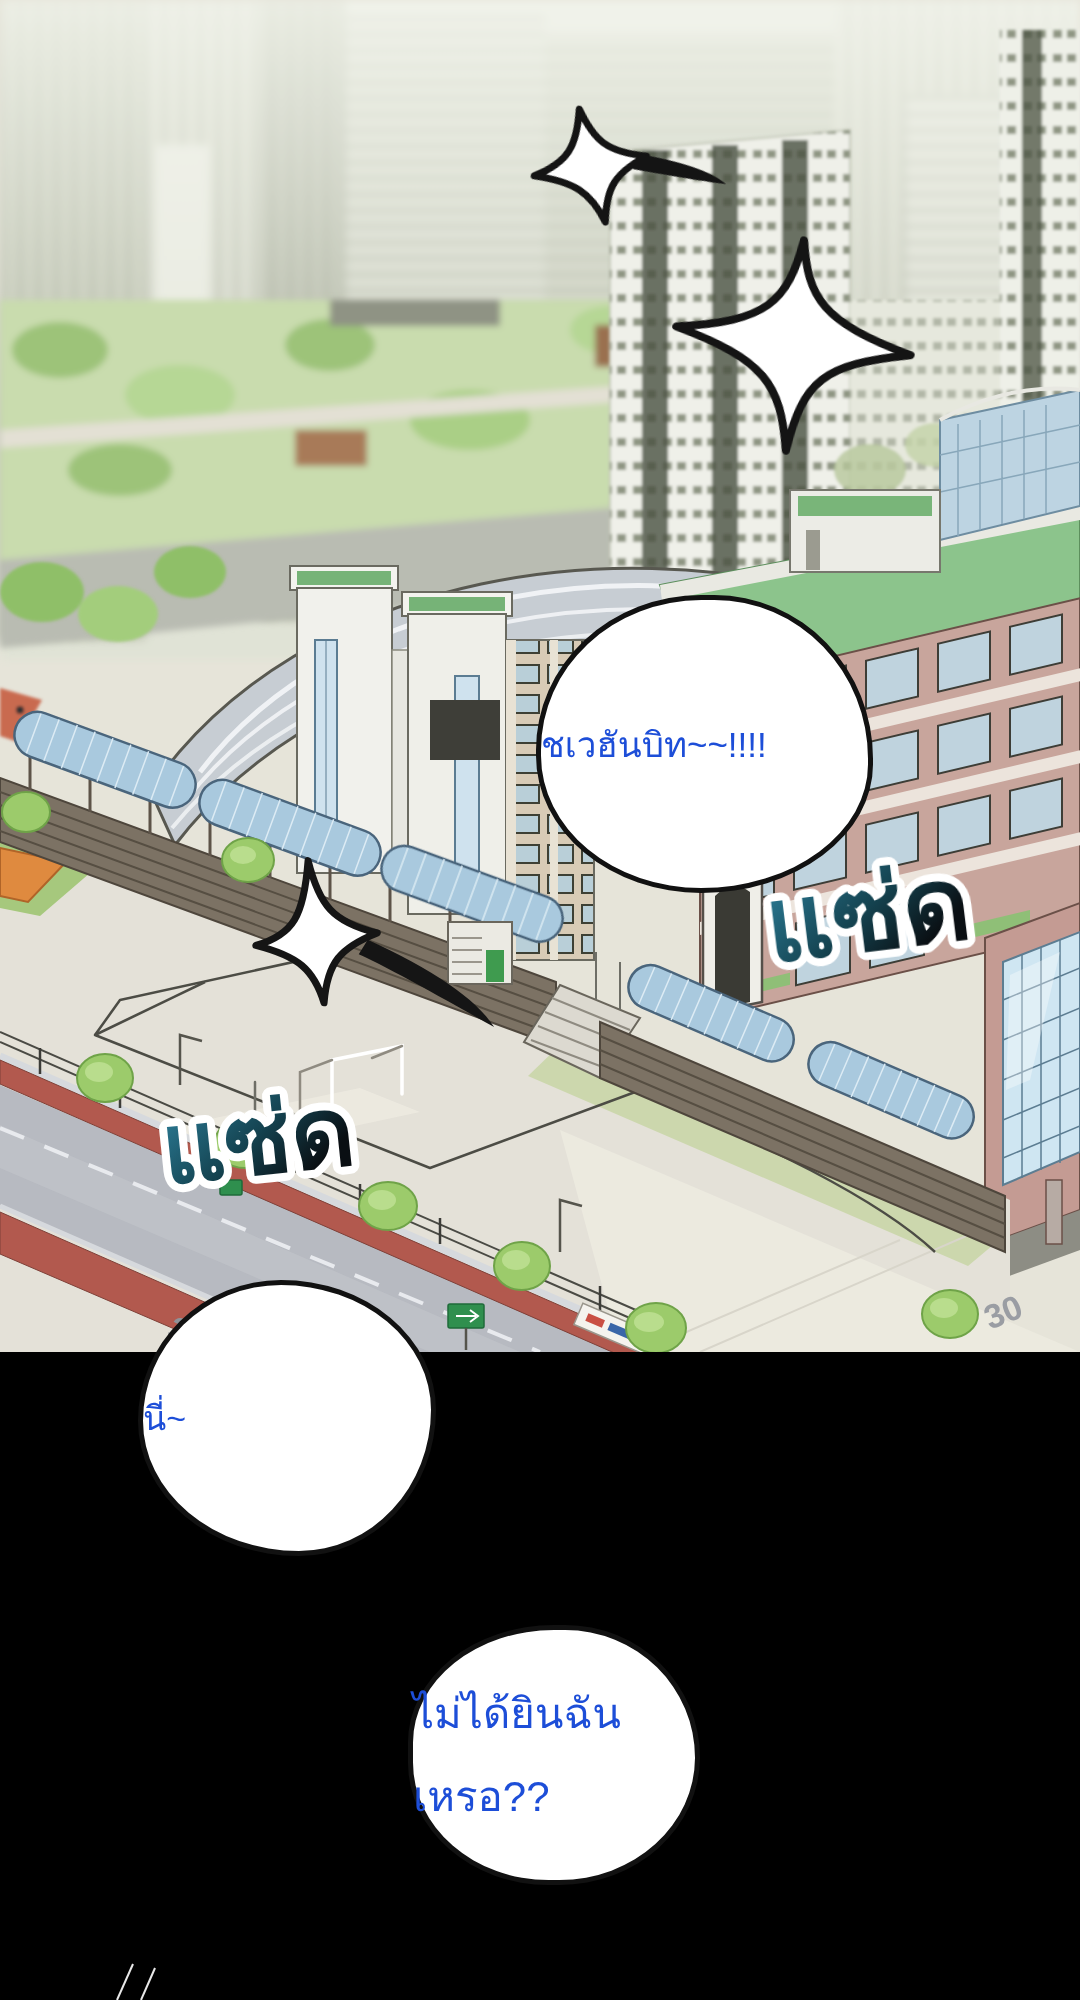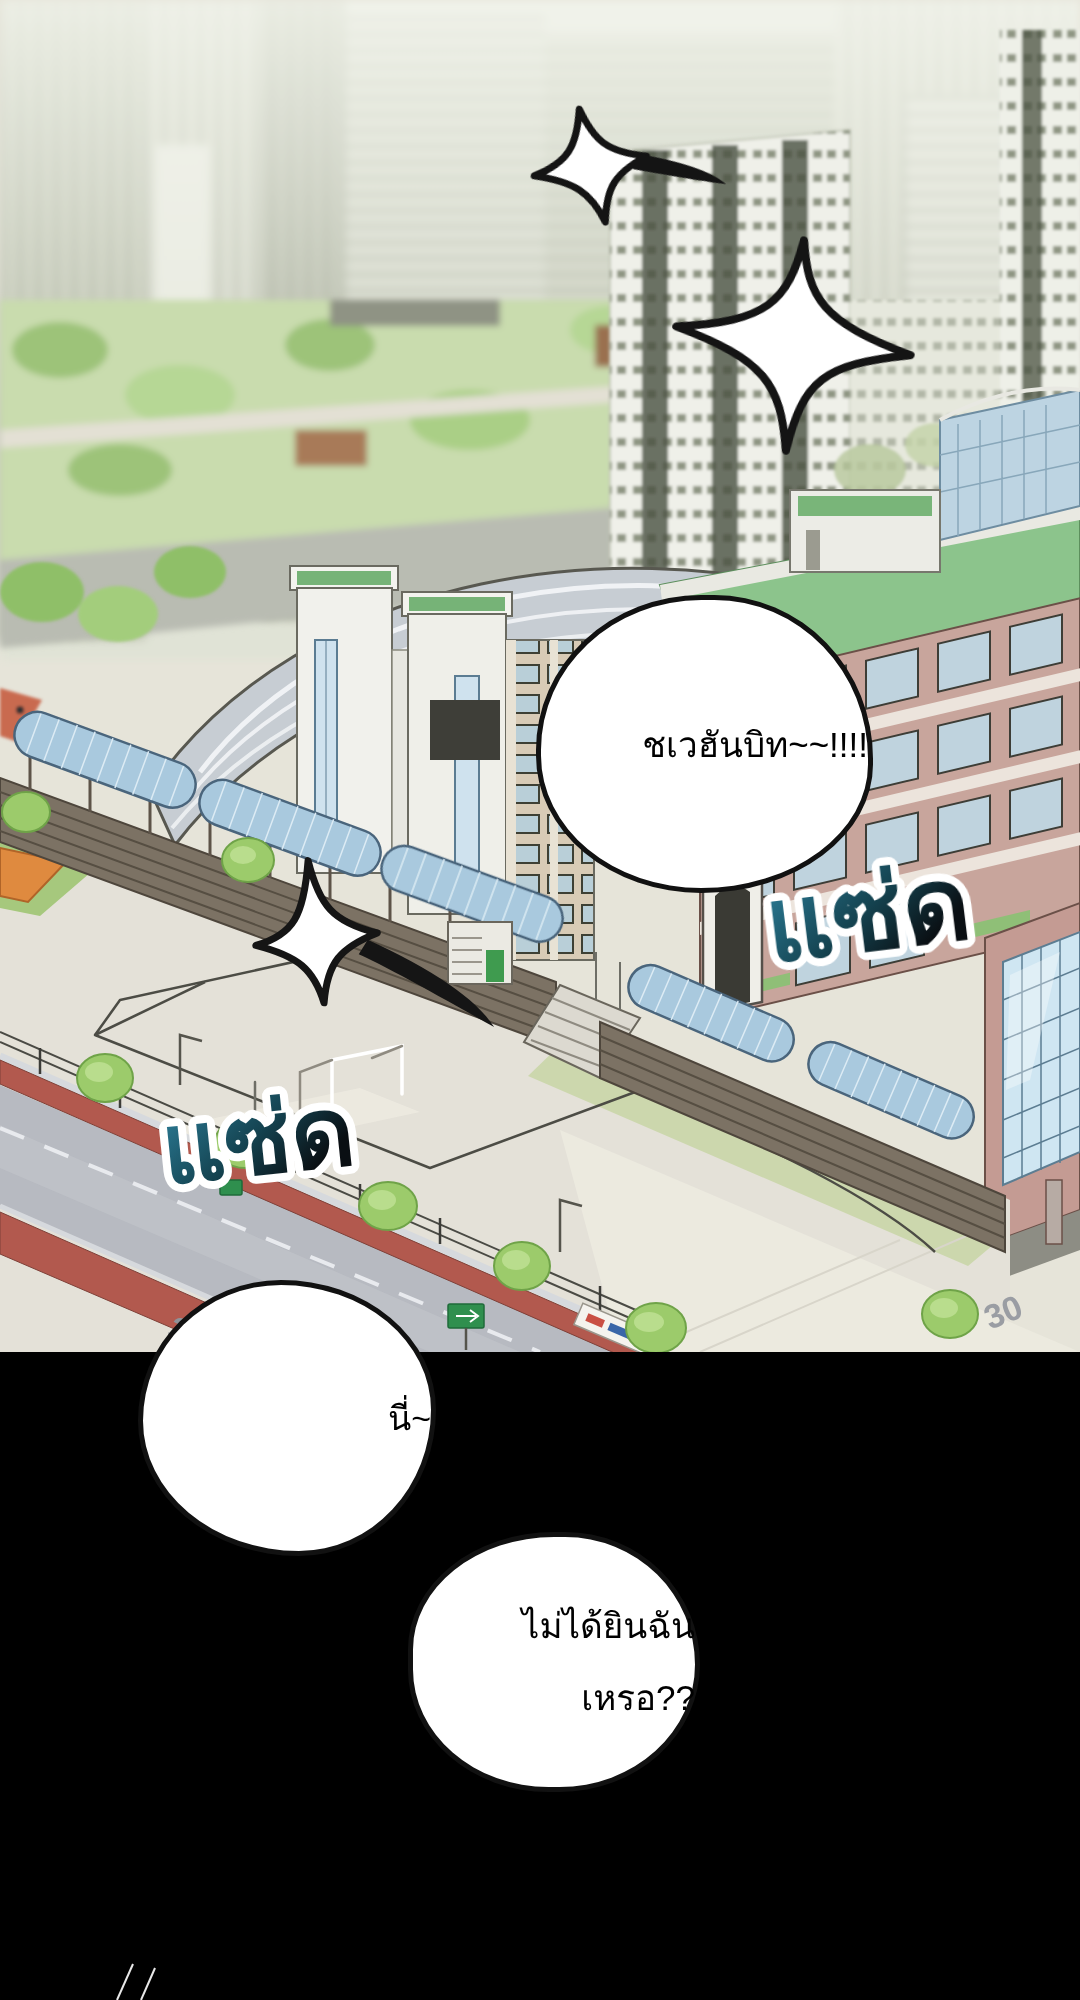--- a/index.html
+++ b/index.html
@@ -1,26 +1,26 @@
 <!DOCTYPE html>
 <html><head>
 <meta charset="utf-8">
 <style>
   html,body{margin:0;padding:0;background:#000;}
   .stage{position:relative;width:1080px;height:2000px;overflow:hidden;background:#e8eadf;
          font-family:"Liberation Sans","DejaVu Sans",sans-serif;}
   .artwork{position:absolute;left:0;top:0;}
   .black-panel{position:absolute;left:0;top:1352px;width:1080px;height:648px;background:#000;}
   .bubble{position:absolute;background:#fff;border:5px solid #111;display:flex;flex-direction:column;
-          align-items:flex-end;justify-content:center;text-align:center;color:#000000;box-sizing:border-box;}
+          align-items:flex-start;justify-content:center;text-align:center;color:#1d4ed8;box-sizing:border-box;}
   .bubble-1{left:536px;top:595px;width:337px;height:298px;font-size:35px;
             border-radius:50% 48% 52% 50% / 53% 56% 44% 47%;}
   .bubble-2{left:138px;top:1280px;width:298px;height:276px;font-size:34px;
             border-radius:48% 52% 46% 54% / 51% 47% 53% 49%;}
-  .bubble-3{left:408px;top:1532px;width:292px;height:260px;font-size:35px;line-height:1.55;
+  .bubble-3{left:408px;top:1625px;width:292px;height:260px;font-size:42px;line-height:1.55;
             border-radius:52% 48% 50% 50% / 47% 53% 51% 49%;gap:18px;}
   .sfx-svg{position:absolute;overflow:visible;}
   .sfx-1{left:688px;top:822px;transform:rotate(-7deg);}
   .sfx-2{left:88px;top:1052px;transform:rotate(-6deg);}
   .sfx-text{font-family:"Liberation Sans","DejaVu Sans",sans-serif;font-weight:bold;
             paint-order:stroke;stroke:#ffffff;stroke-width:16px;stroke-linejoin:round;}
   .slashes{position:absolute;left:103px;top:1962px;}
 </style>
 </head>
 <body>

